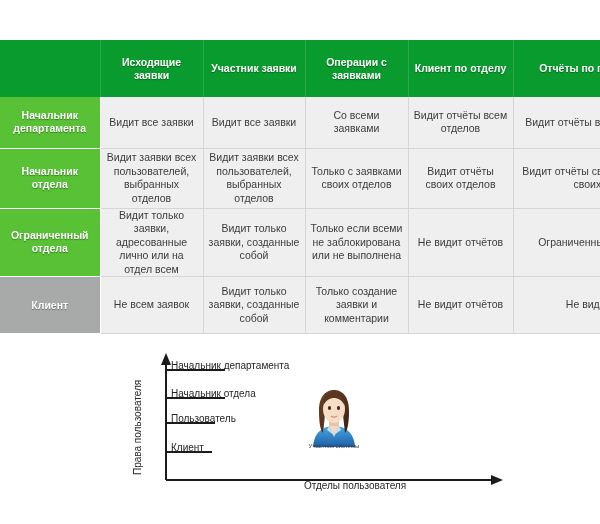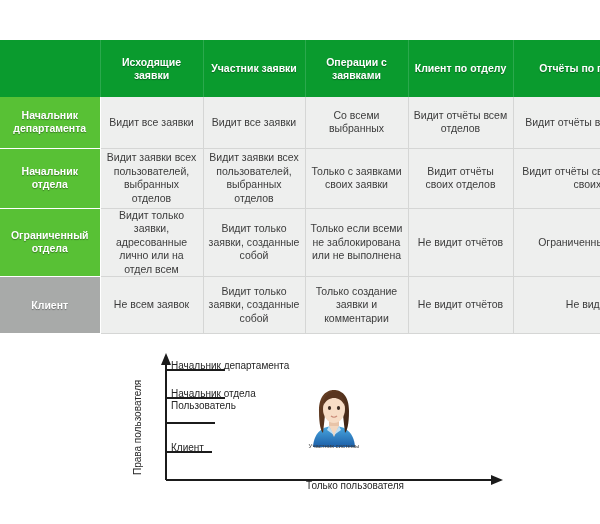--- a/index.html
+++ b/index.html
@@ -155,29 +155,29 @@
         <th>Операции с заявками</th>
         <th>Клиент по отделу</th>
         <th>Отчёты по пользователям</th>
       </tr>
     </thead>
     <tbody>
       <tr class="r-1">
         <td class="rowlabel">Начальник департамента</td>
         <td class="cell">Видит все заявки</td>
         <td class="cell">Видит все заявки</td>
-        <td class="cell">Со всеми выбранных</td>
+        <td class="cell">Со всеми заявками</td>
         <td class="cell">Видит отчёты всем отделов</td>
         <td class="cell">Видит отчёты всех пользователей</td>
       </tr>
       <tr class="r-2">
         <td class="rowlabel">Начальник отдела</td>
         <td class="cell">Видит заявки всех пользователей, выбранных отделов</td>
         <td class="cell">Видит заявки всех пользователей, выбранных отделов</td>
-        <td class="cell">Только с заявками своих заявки</td>
+        <td class="cell">Только с заявками своих отделов</td>
         <td class="cell">Видит отчёты своих отделов</td>
         <td class="cell">Видит отчёты своих пользователей своих отделов</td>
       </tr>
       <tr class="r-3">
         <td class="rowlabel">Ограниченный отдела</td>
         <td class="cell">Видит только заявки, адресованные лично или на отдел всем</td>
         <td class="cell">Видит только заявки, созданные собой</td>
         <td class="cell">Только если всеми не заблокирована или не выполнена</td>
         <td class="cell">Не видит отчётов</td>
         <td class="cell">Ограниченный личный отчёт</td>
@@ -238,18 +238,18 @@
     <path d="M28 31 Q31 33.5 34 31" stroke="#c98b78" stroke-width="1.2" fill="none"></path>
 
     <path d="M26 41 L31 50 L24 45 Z" fill="#bfe0f5"></path>
     <path d="M36 41 L31 50 L38 45 Z" fill="#bfe0f5"></path>
   </svg>
 
   <div class="avatar-caption" style="left:288px;top:103px;width:92px;">Участник системы</div>
 </div>
 
 <div id="y-axis-title">Права пользователя</div>
-<div id="x-axis-title">Только пользователя</div>
+<div id="x-axis-title">Отделы пользователя</div>
 
 <div class="level-label" style="left:171px;top:360px;">Начальник департамента</div>
 <div class="level-label" style="left:171px;top:388px;">Начальник отдела</div>
-<div class="level-label" style="left:171px;top:400px;">Пользователь</div>
+<div class="level-label" style="left:171px;top:413px;">Пользователь</div>
 <div class="level-label" style="left:171px;top:442px;">Клиент</div>
 
 </body></html>

